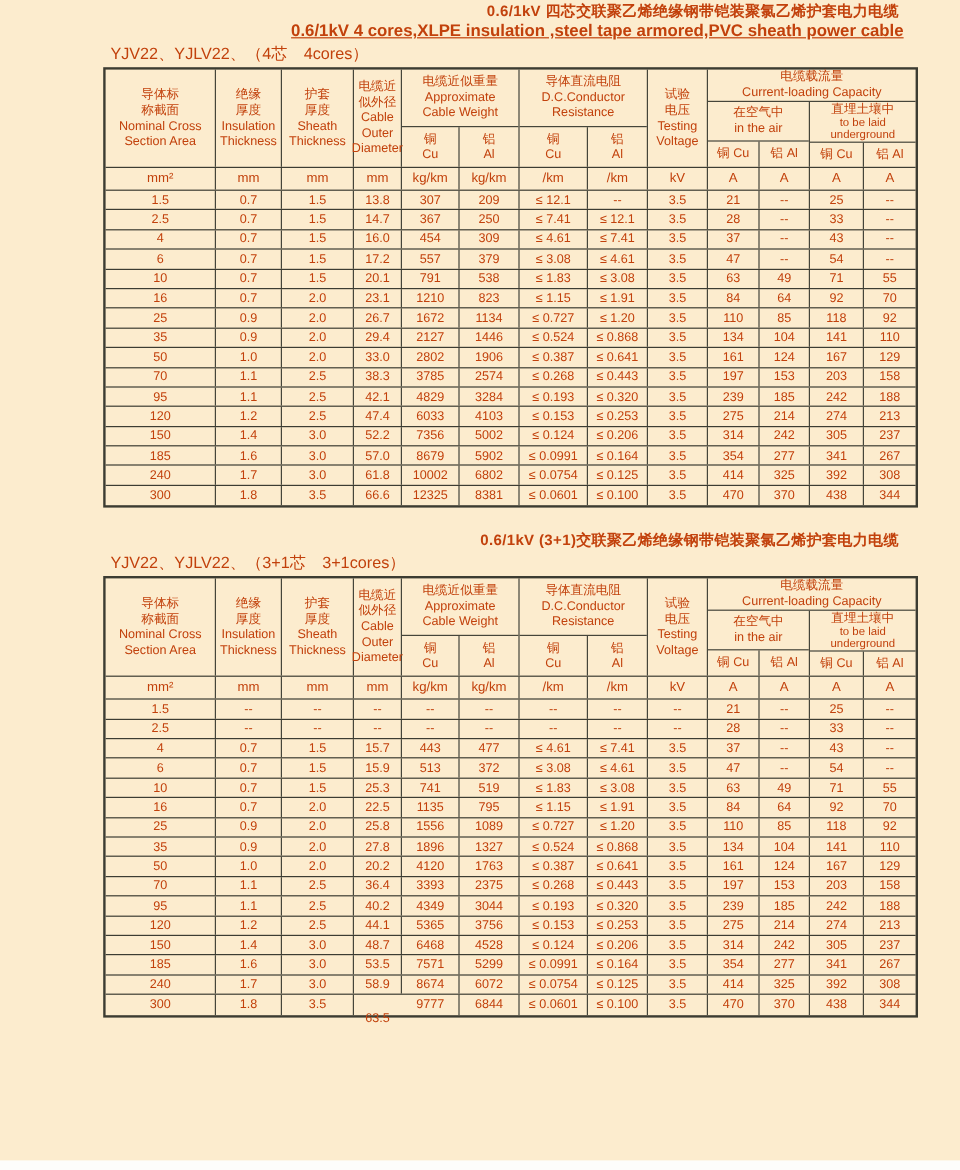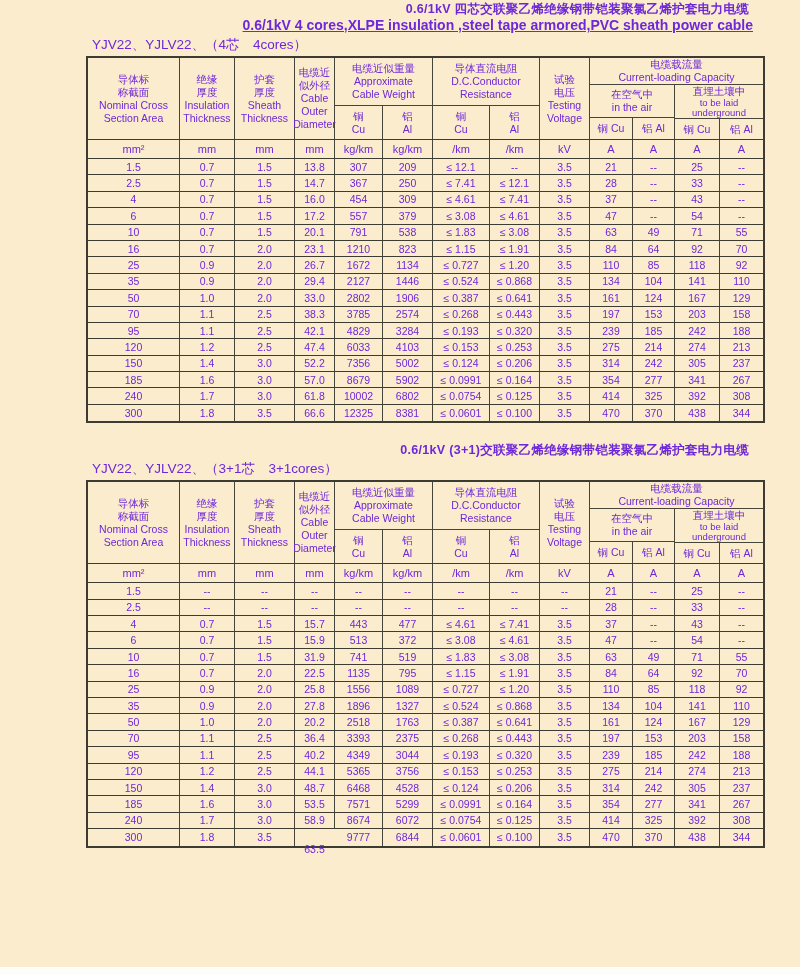--- a/index.html
+++ b/index.html
@@ -1,18 +1,18 @@
 <!DOCTYPE html>
 <html><head>
 <meta charset="utf-8">
 <style>
   * { box-sizing: border-box; margin: 0; padding: 0; }
   html,body { width: 800px; }
   body { font-family: "Liberation Sans", "DejaVu Sans", sans-serif; }
-  .page { position: relative; width: 800px; height: 975px; background: #fcecce; overflow: hidden; color: #6d28d9; }
+  .page { position: relative; width: 800px; height: 975px; background: #fcecce; overflow: hidden; color: #c2410c; }
   .content { position: absolute; left: 86px; top: 2px; width: 679px; }
   .title-cn { font-size: 12.5px; font-weight: bold; text-align: right; padding-right: 16px; line-height: 15px; letter-spacing: .3px; }
   .title-en { font-size: 14px; font-weight: bold; text-align: right; padding-right: 12px; line-height: 17px; text-decoration: underline; }
   .model-line { font-size: 13.5px; line-height: 17px; padding-left: 6px; margin: 2px 0 3px 0; }
   .section2 { margin-top: 20px; }
 
   .grid-table { width: 679px; border: 2px solid #3c3c32; }
 
   .hrow { display: flex; height: 82px; border-bottom: 1.5px solid #3c3c32; font-size: 10.5px; line-height: 13px; }
   .hc { display: flex; flex-direction: column; justify-content: center; align-items: center; text-align: center; border-right: 1px solid #45453a; }
@@ -591,21 +591,21 @@
             <div class="bc" style="width: 50px;">3.5</div>
             <div class="bc" style="width: 43px;">47</div>
             <div class="bc" style="width: 42px;">--</div>
             <div class="bc" style="width: 45px;">54</div>
             <div class="bc" style="flex: 1 1 0%;">--</div>
           </div>
           <div class="brow">
             <div class="bc" style="width: 92px;">10</div>
             <div class="bc" style="width: 55px;">0.7</div>
             <div class="bc" style="width: 60px;">1.5</div>
-            <div class="bc" style="width: 40px;">31.9</div>
+            <div class="bc" style="width: 40px;">25.3</div>
             <div class="bc" style="width: 48px;">741</div>
             <div class="bc" style="width: 50px;">519</div>
             <div class="bc" style="width: 57px;">≤ 1.83</div>
             <div class="bc" style="width: 50px;">≤ 3.08</div>
             <div class="bc" style="width: 50px;">3.5</div>
             <div class="bc" style="width: 43px;">63</div>
             <div class="bc" style="width: 42px;">49</div>
             <div class="bc" style="width: 45px;">71</div>
             <div class="bc" style="flex: 1 1 0%;">55</div>
           </div>
@@ -652,21 +652,21 @@
             <div class="bc" style="width: 43px;">134</div>
             <div class="bc" style="width: 42px;">104</div>
             <div class="bc" style="width: 45px;">141</div>
             <div class="bc" style="flex: 1 1 0%;">110</div>
           </div>
           <div class="brow">
             <div class="bc" style="width: 92px;">50</div>
             <div class="bc" style="width: 55px;">1.0</div>
             <div class="bc" style="width: 60px;">2.0</div>
             <div class="bc" style="width: 40px;">20.2</div>
-            <div class="bc" style="width: 48px;">2518</div>
+            <div class="bc" style="width: 48px;">4120</div>
             <div class="bc" style="width: 50px;">1763</div>
             <div class="bc" style="width: 57px;">≤ 0.387</div>
             <div class="bc" style="width: 50px;">≤ 0.641</div>
             <div class="bc" style="width: 50px;">3.5</div>
             <div class="bc" style="width: 43px;">161</div>
             <div class="bc" style="width: 42px;">124</div>
             <div class="bc" style="width: 45px;">167</div>
             <div class="bc" style="flex: 1 1 0%;">129</div>
           </div>
           <div class="brow">

